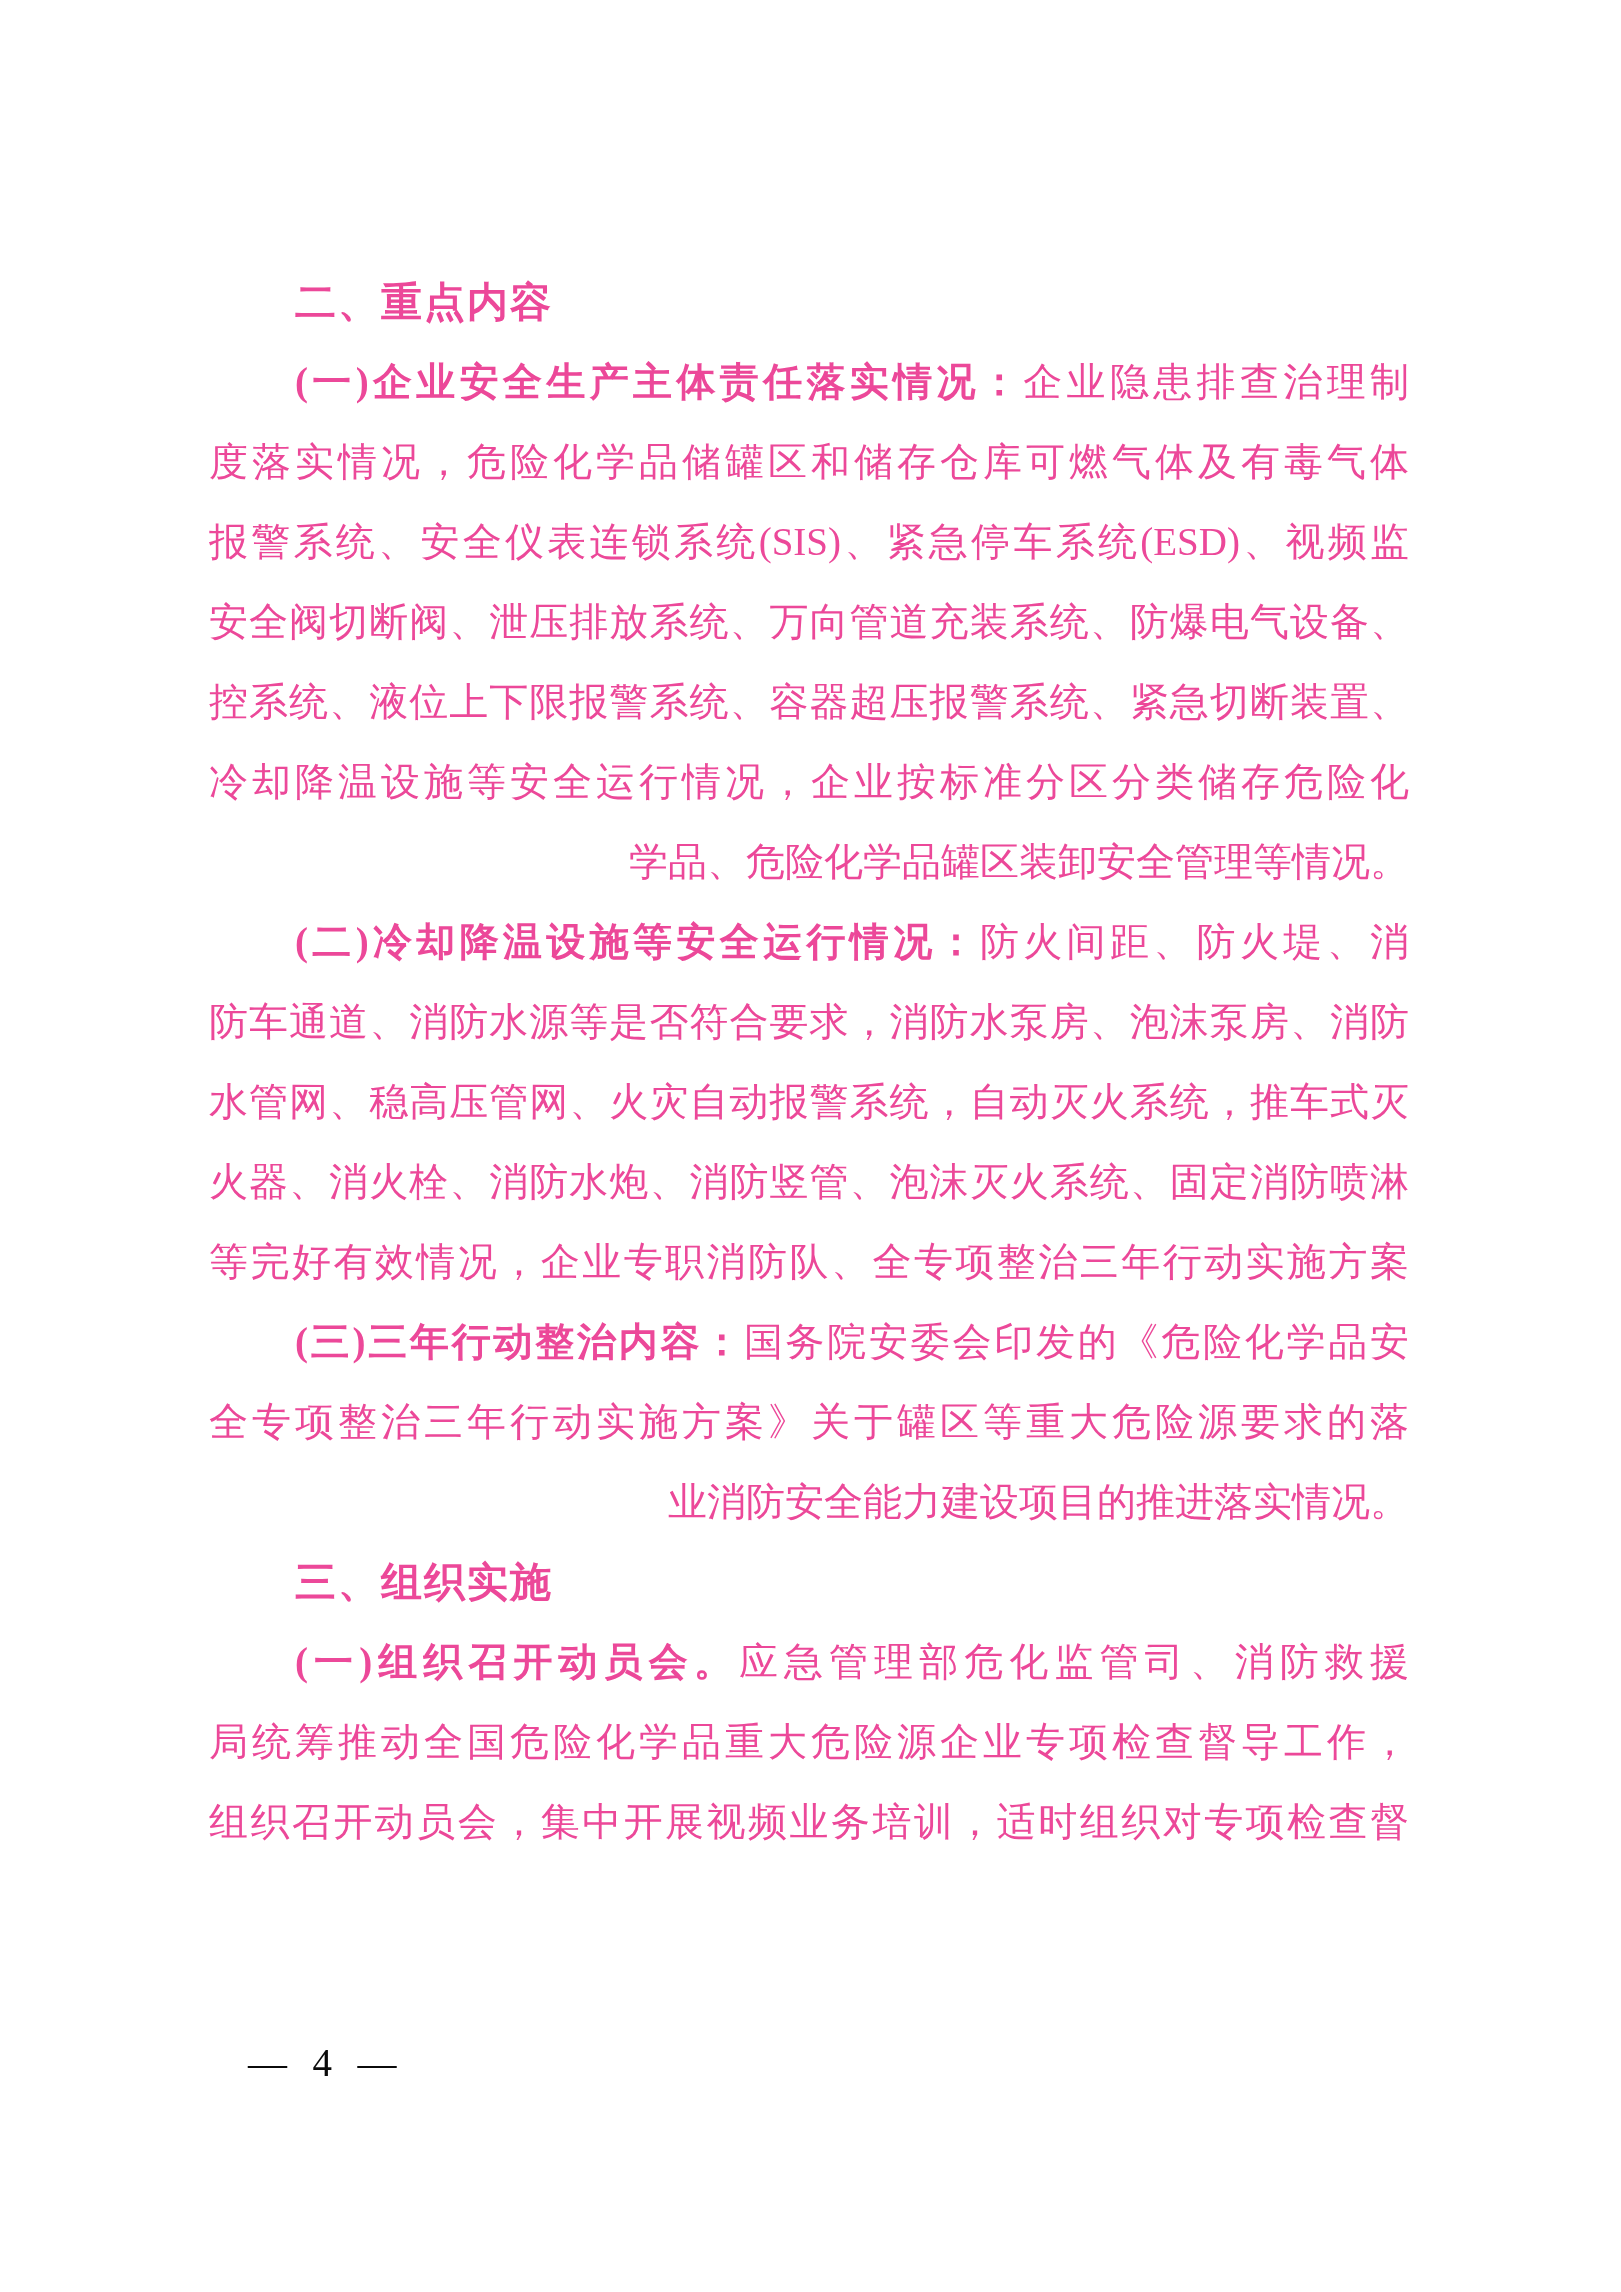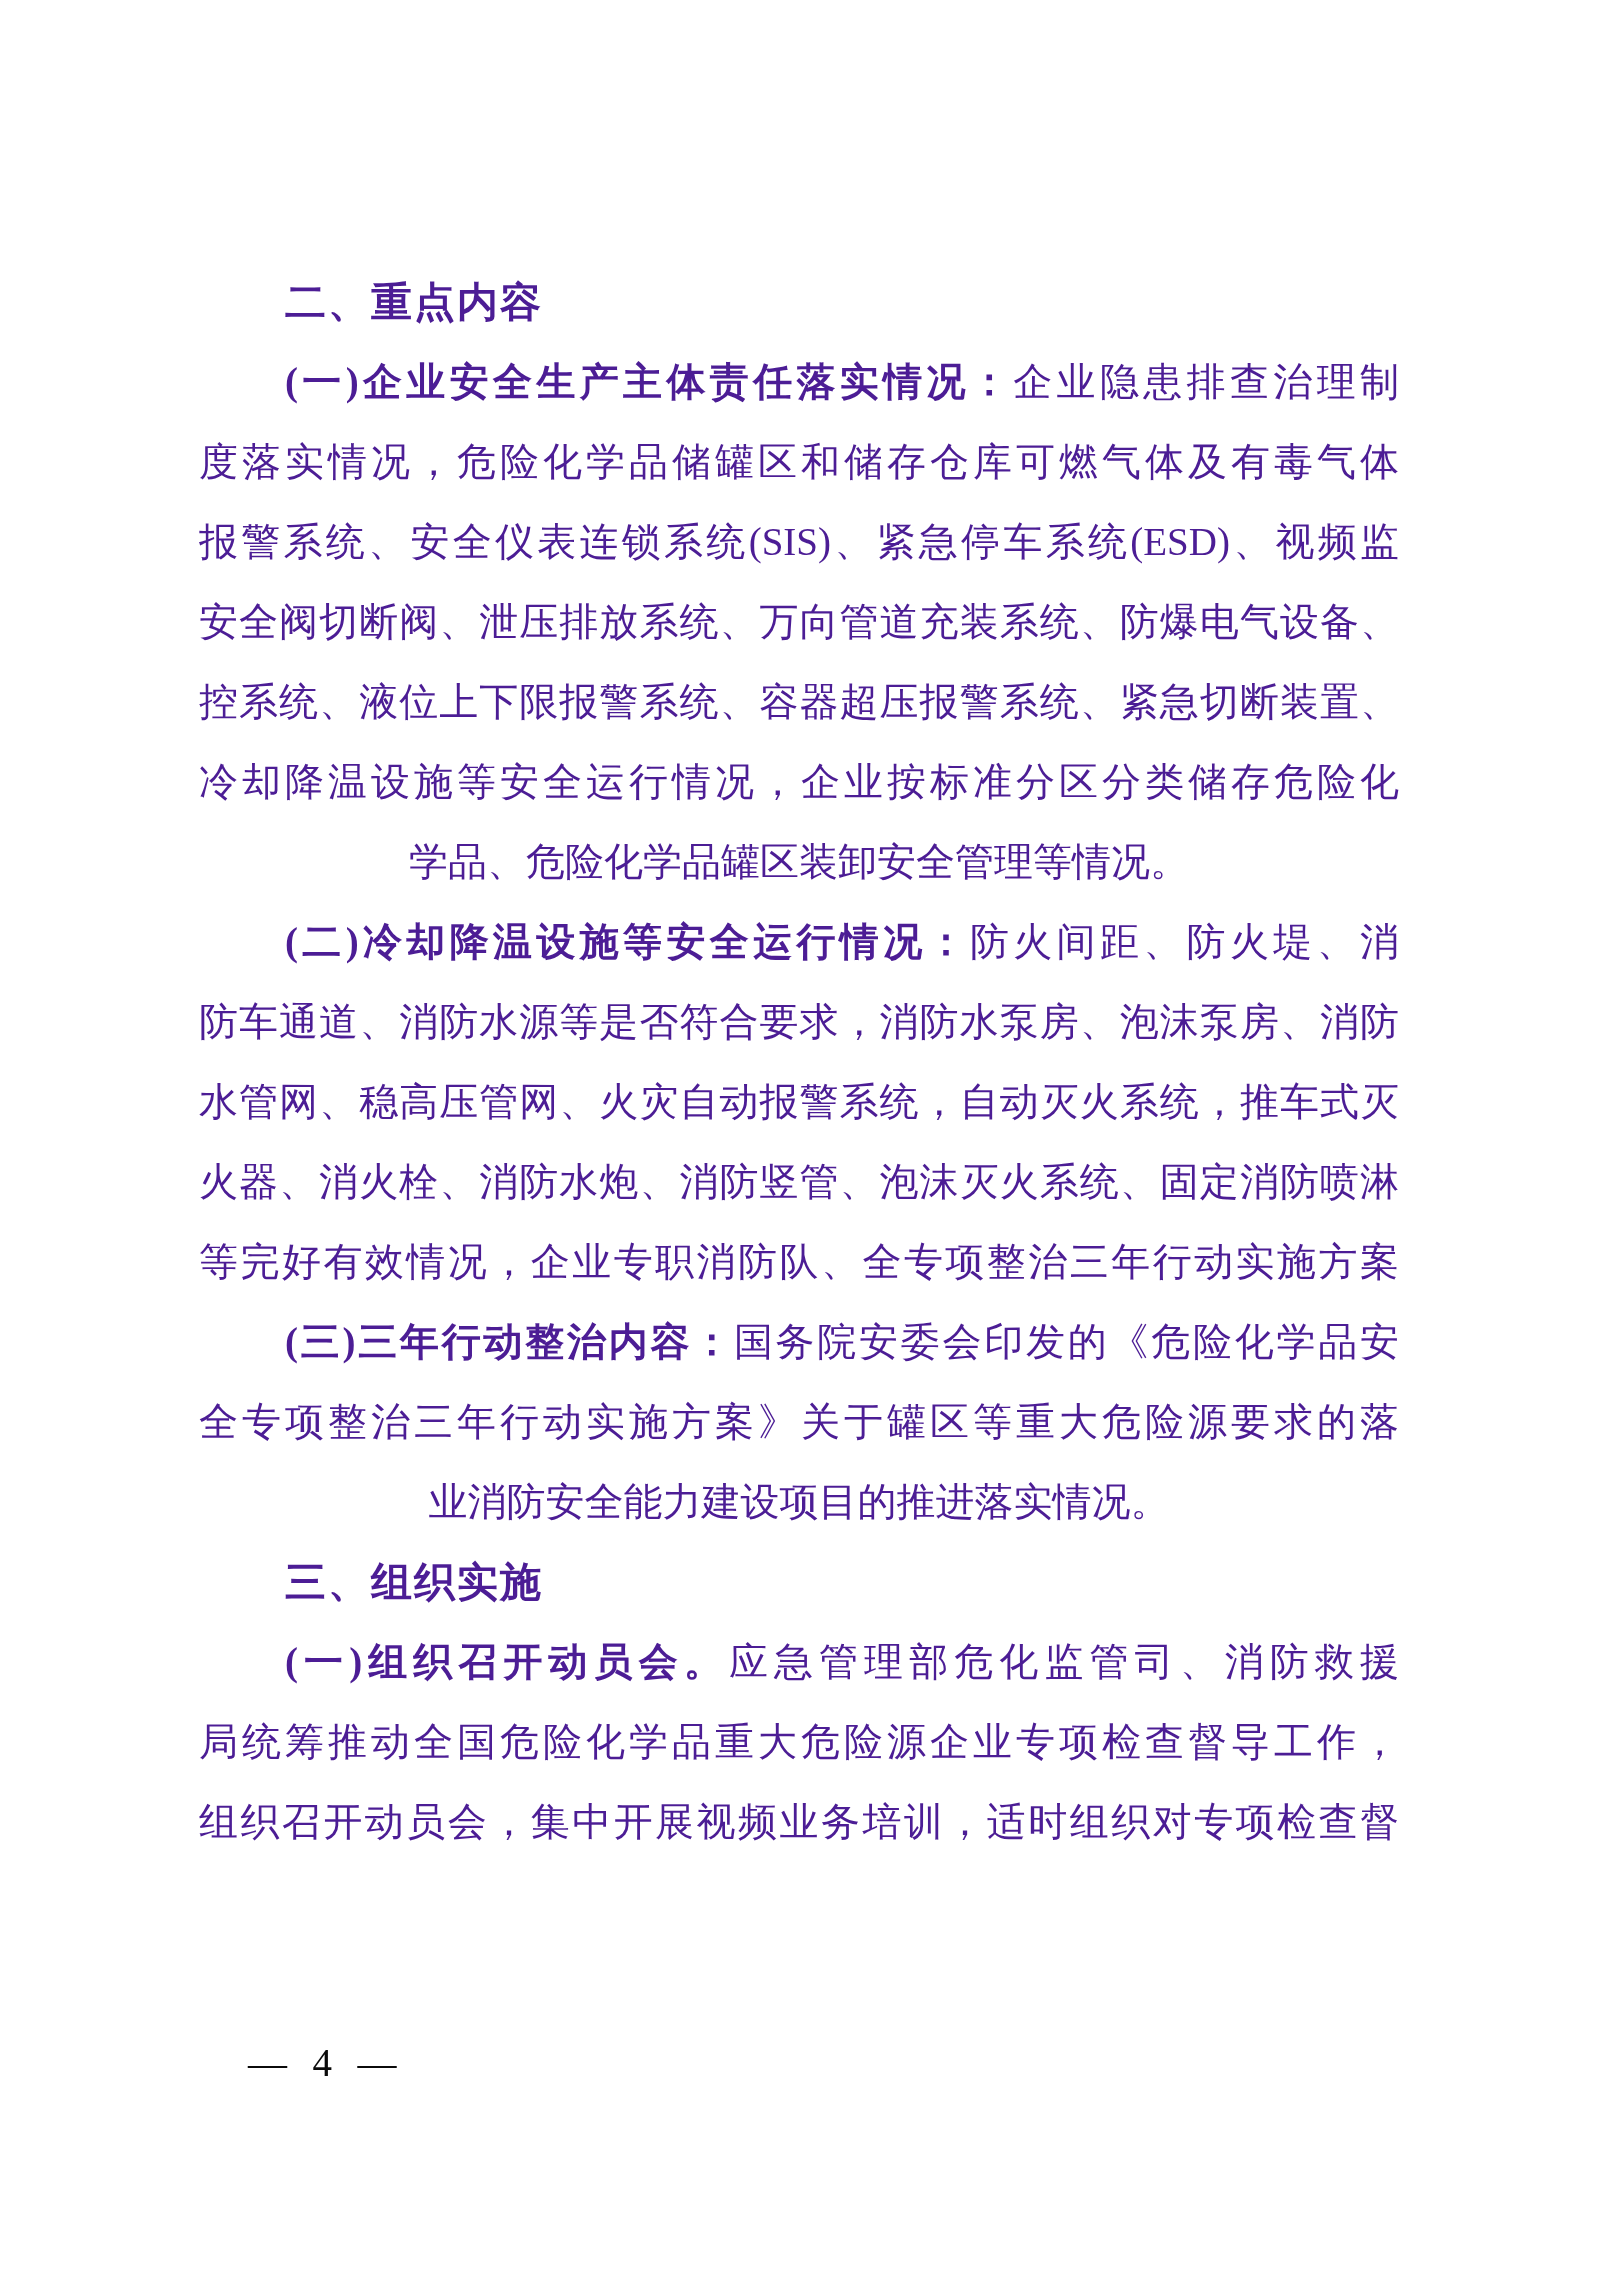--- a/index.html
+++ b/index.html
@@ -10,45 +10,45 @@
   .page {
     position: relative;
     width: 1621px;
     height: 2293px;
     background: #ffffff;
     color: #000000;
     overflow: hidden;
   }
   .text-block {
     position: absolute;
-    left: 199px;
+    left: 209px;
     top: 262px;
     width: 1200px;
     font-family: "Liberation Serif", "DejaVu Serif", serif;
     font-size: 39px;
-    color: #4c1d95;
+    color: #ec4899;
   }
   .line {
     height: 80px;
     line-height: 80px;
     white-space: normal;
   }
   
   .full, .first {
     text-align: justify;
     text-align-last: justify;
     text-justify: inter-character;
   }
   
   .first, .heading {
     text-indent: 86px;
   }
   
   .last {
-    text-align: center;
+    text-align: right;
   }
   
   .heading {
     font-family: "Liberation Sans", "DejaVu Sans", sans-serif;
     font-weight: 700;
     font-size: 41px;
     letter-spacing: 2px;
   }
   
   .lead {

